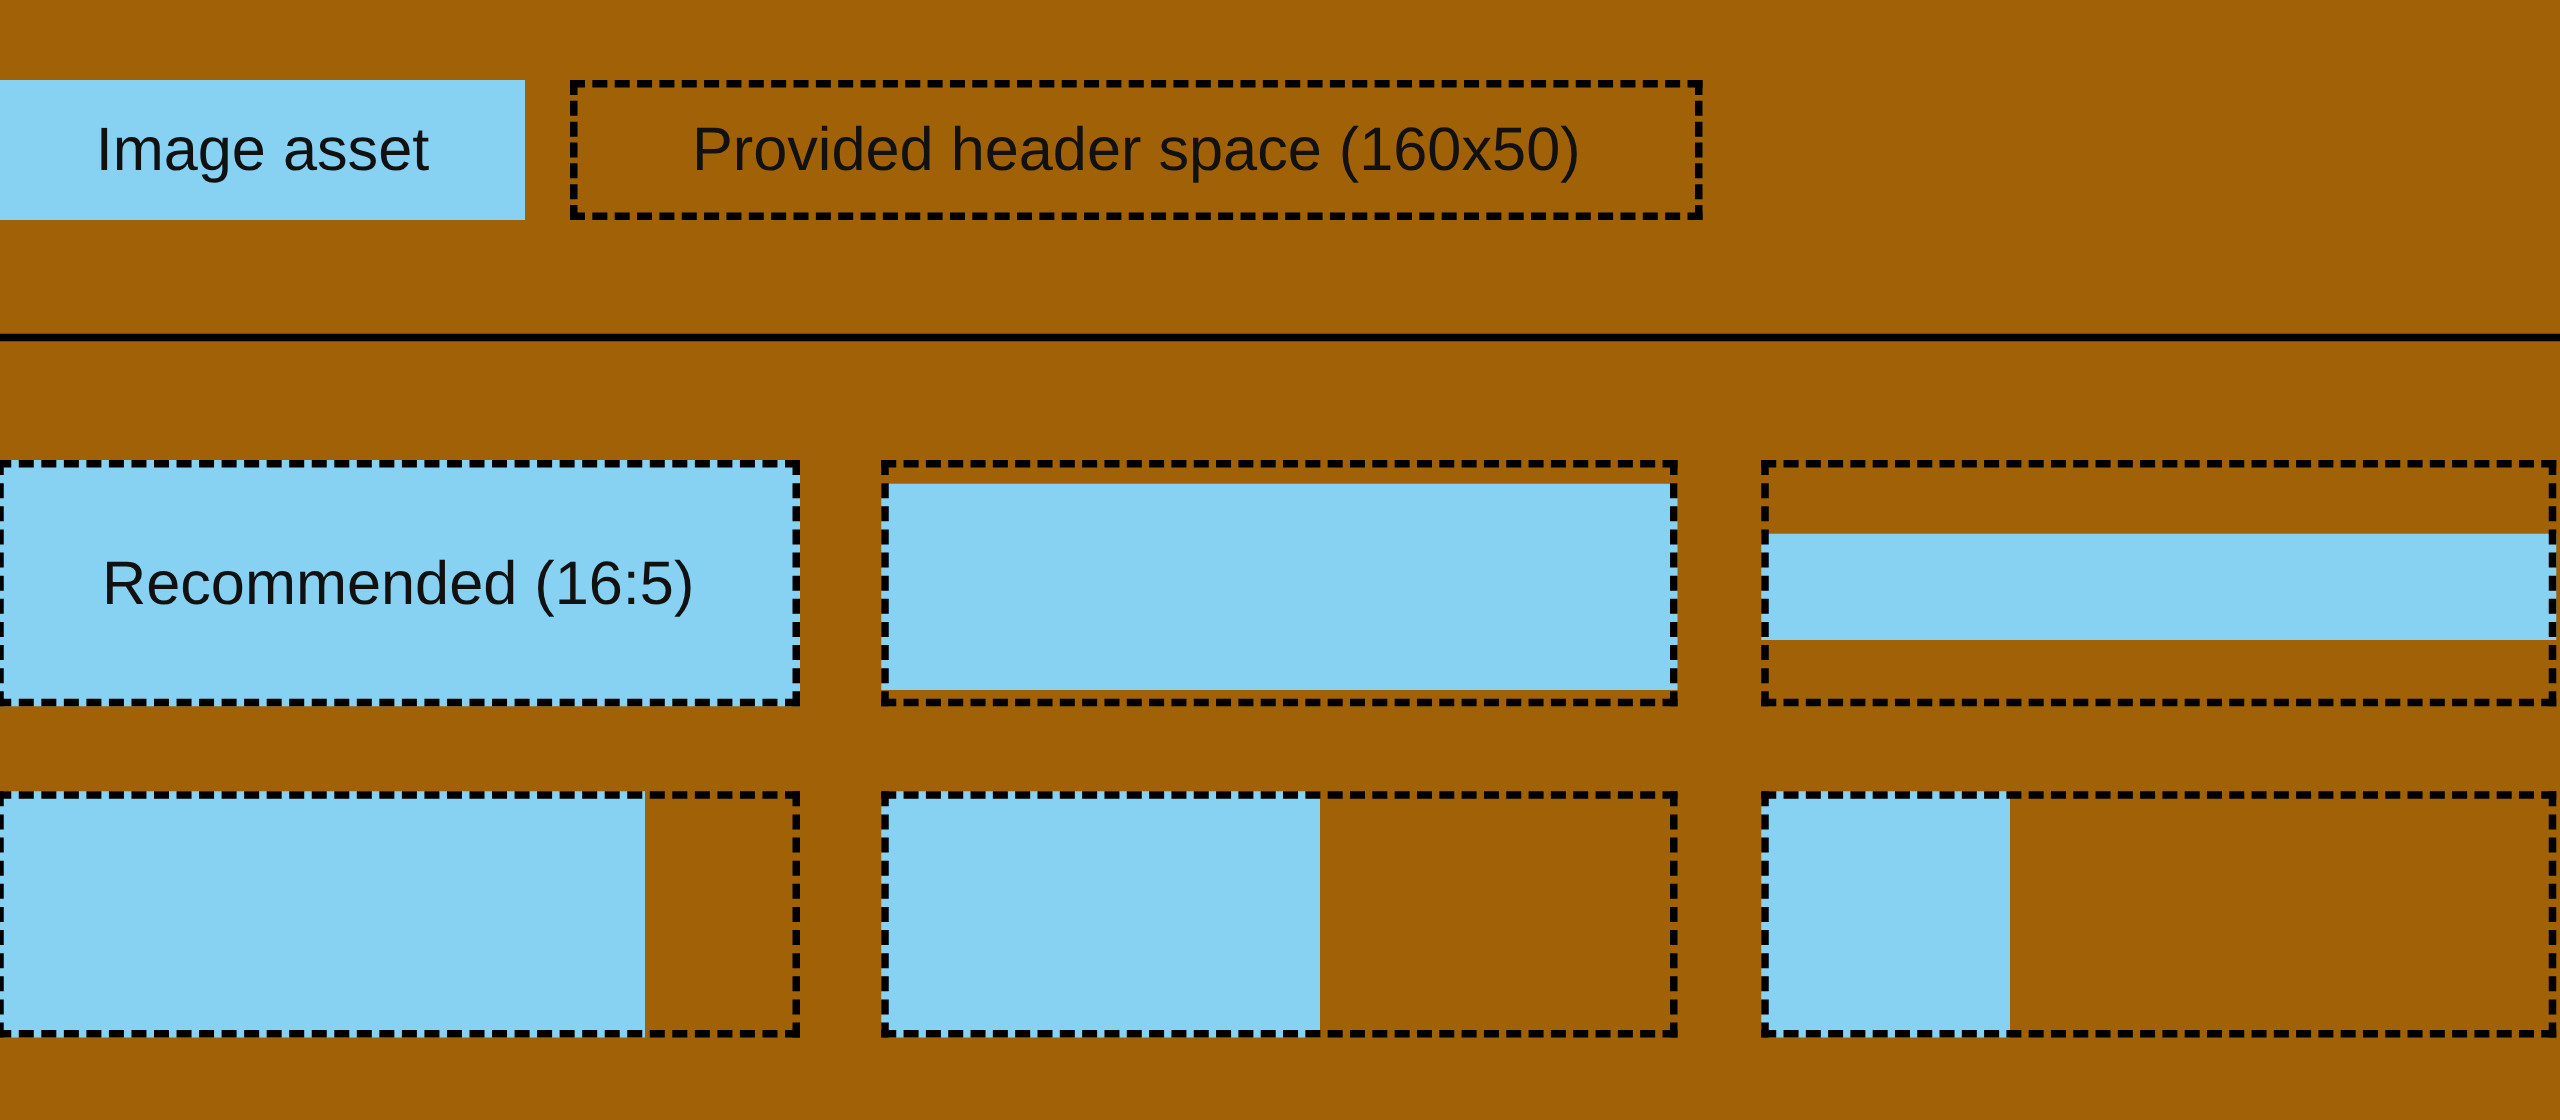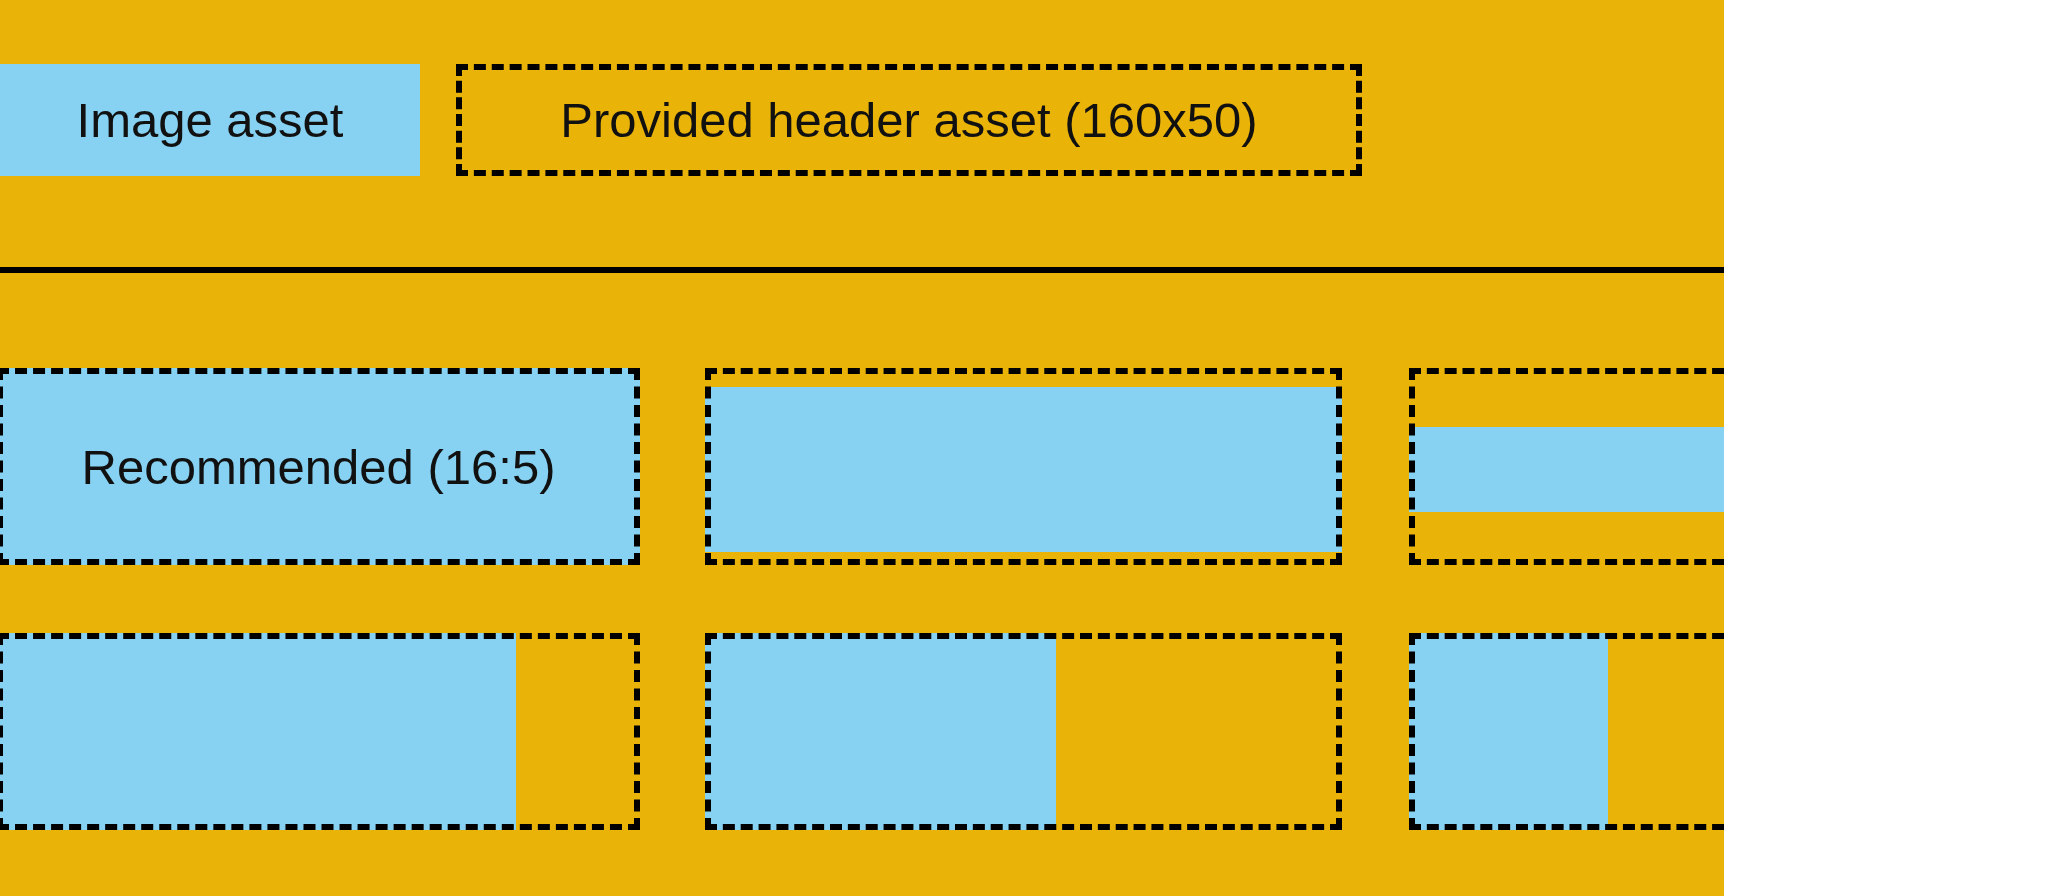--- a/index.html
+++ b/index.html
@@ -1,20 +1,20 @@
 <!DOCTYPE html>
 <html><head>
 <meta charset="utf-8">
 <style>
   html, body { margin: 0; padding: 0; background: #ffffff; }
   .canvas {
     position: relative;
-    width: 1724px;
+    width: 2048px;
     height: 896px;
-    background: #eab308;
+    background: #a16207;
     overflow: hidden;
     font-family: "Liberation Sans", sans-serif;
   }
   .label {
     font-size: 49px;
     font-weight: 500;
     color: #111111;
     white-space: nowrap;
   }
   
@@ -66,21 +66,21 @@
 </style>
 </head>
 <body>
 
 <div class="canvas">
 
   <div class="legend-asset">
     <span class="label">Image asset</span>
   </div>
   <div class="legend-space">
-    <span class="label">Provided header asset (160x50)</span>
+    <span class="label">Provided header space (160x50)</span>
   </div>
 
   <div class="divider"></div>
 
   <div class="cell" id="r1c1">
     <div class="fill"></div>
     <div class="frame"></div>
     <div class="cell-label">
       <span class="label">Recommended (16:5)</span>
     </div>

